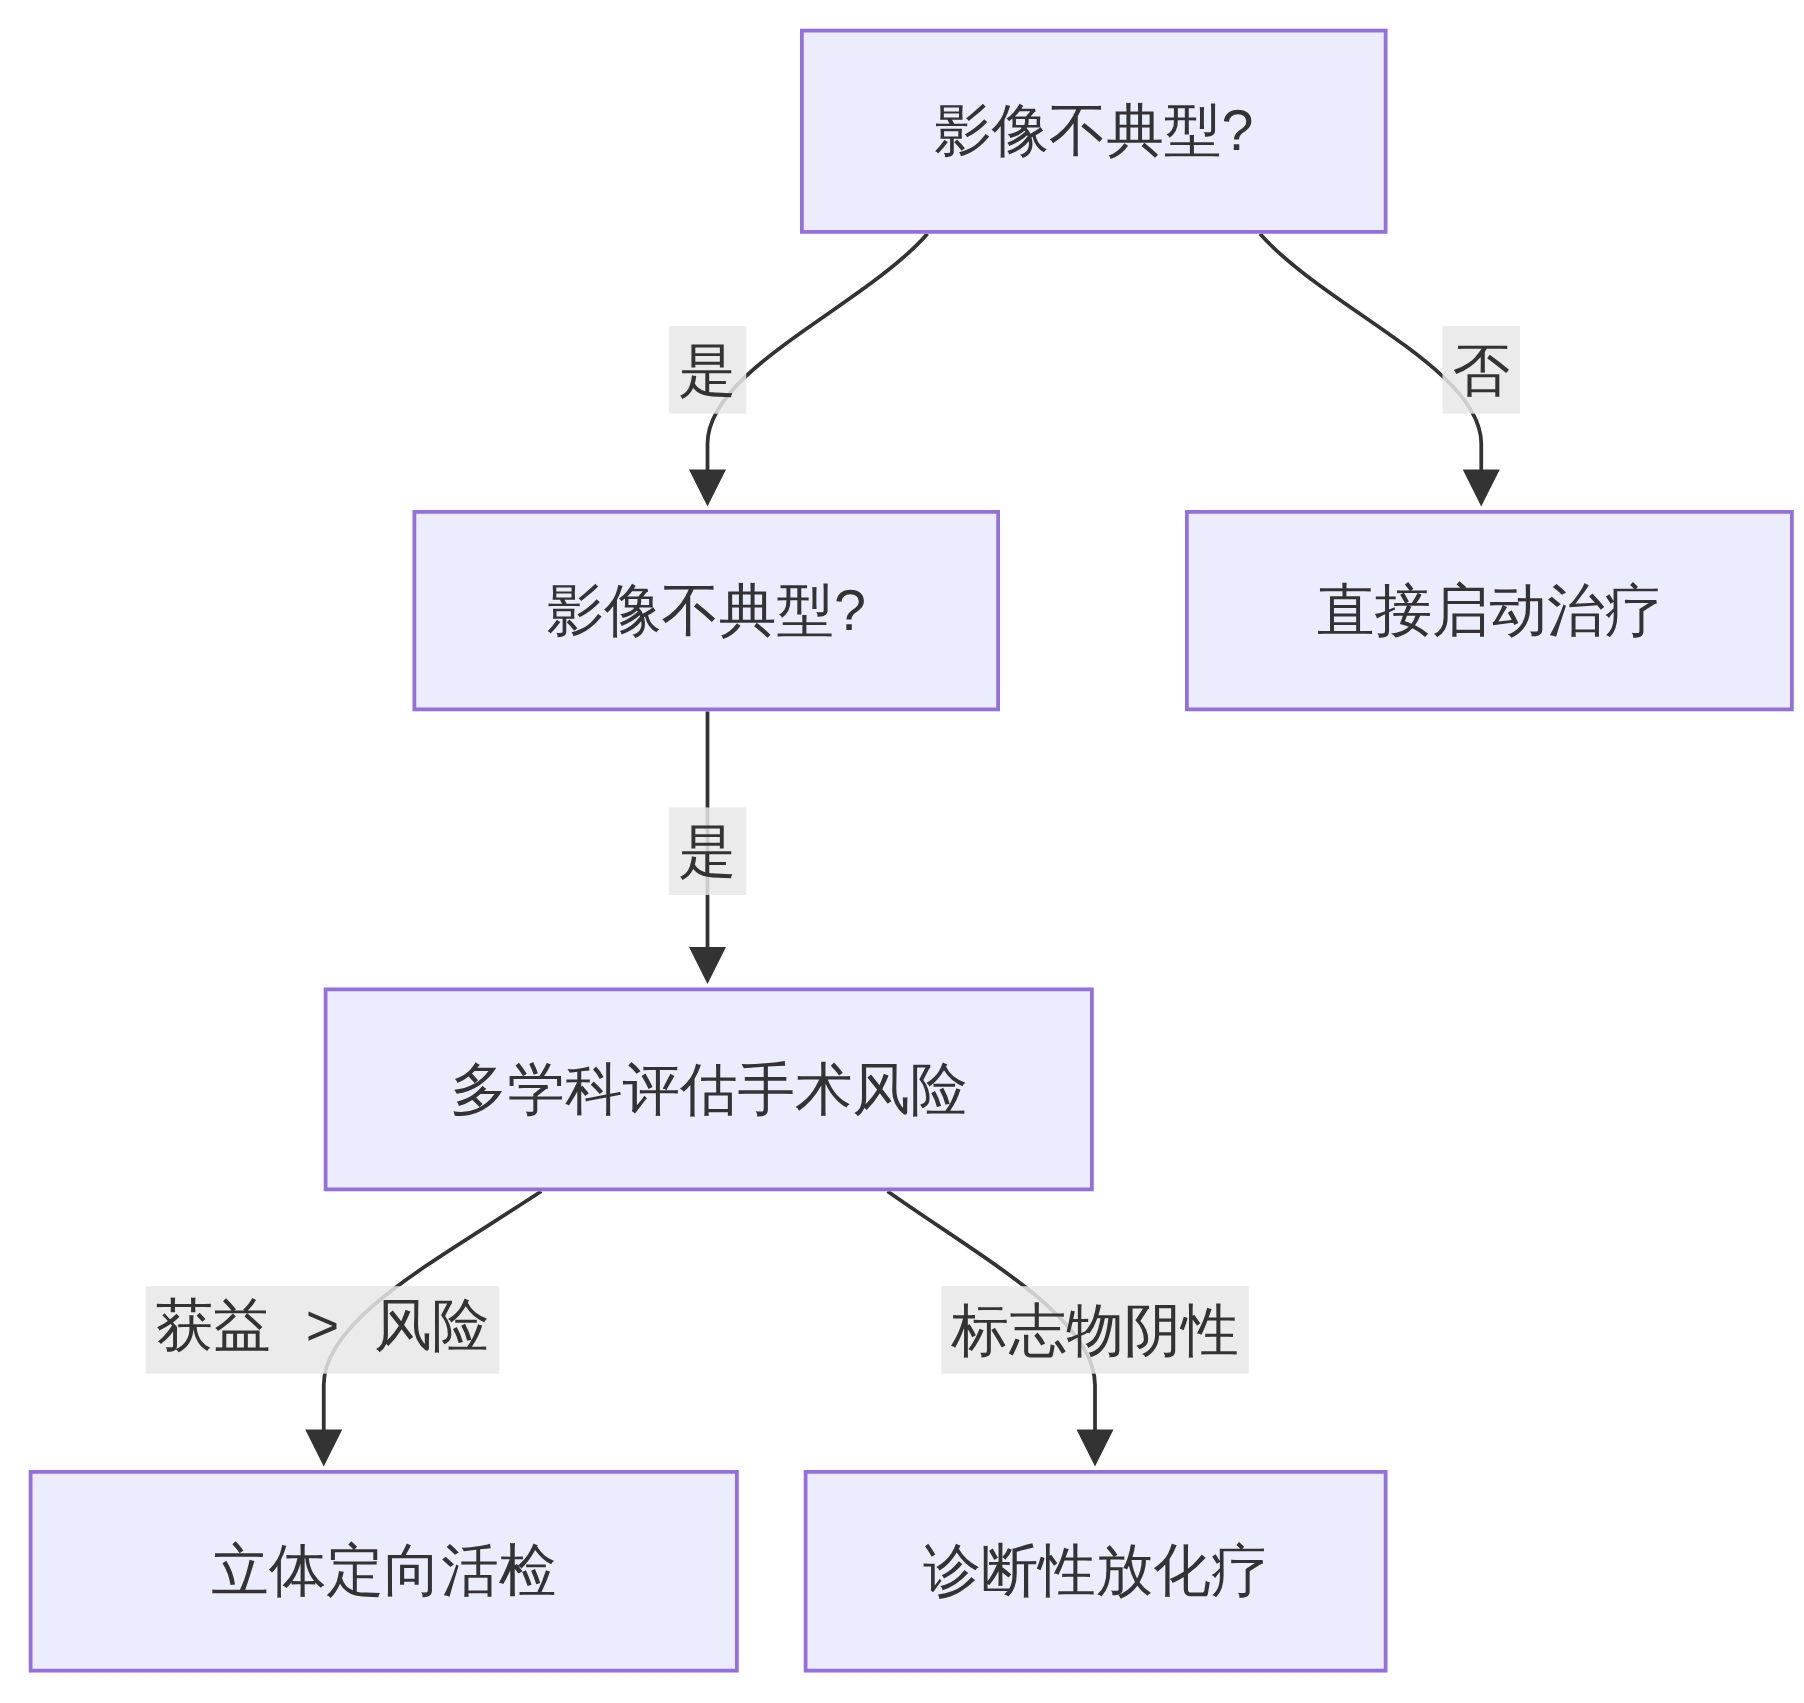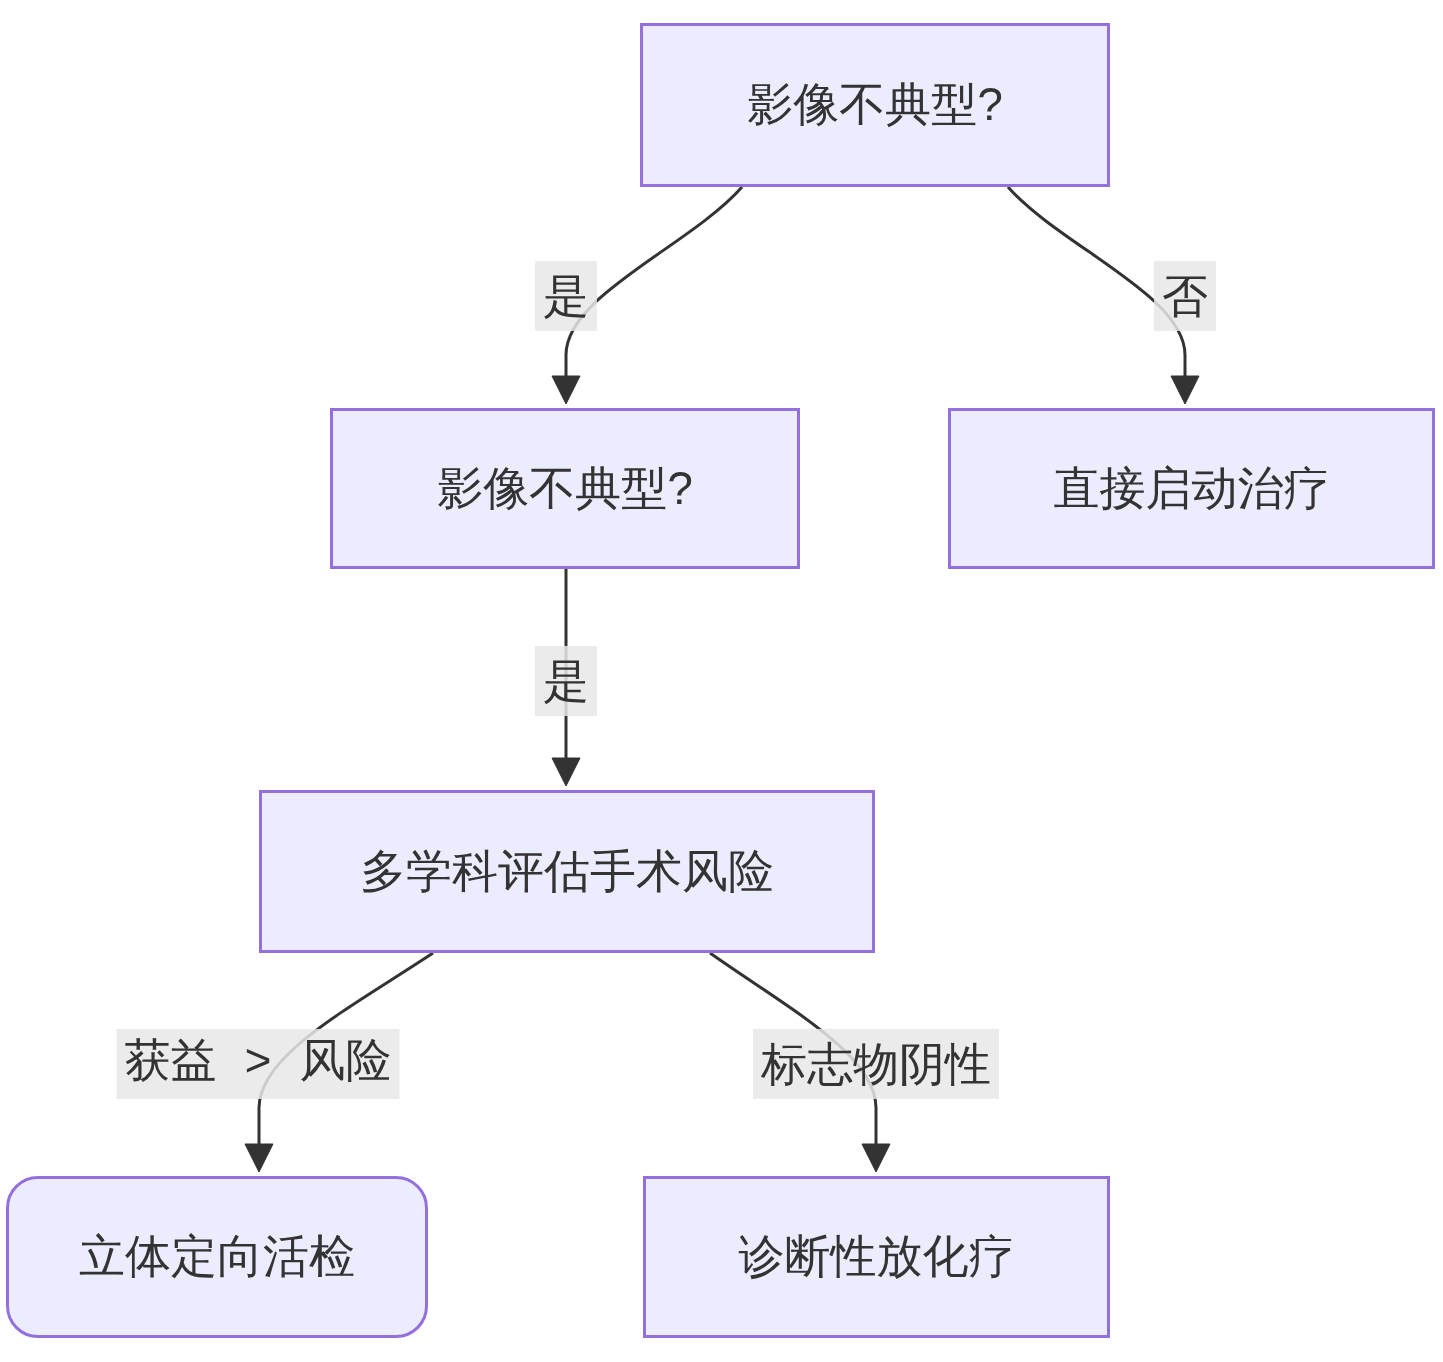--- a/index.html
+++ b/index.html
@@ -54,21 +54,21 @@
     line-height: 1.35;
     padding: 4px 8px;
     white-space: nowrap;
     z-index: 2;
   }
   
   #node-a { left: 640px; top: 23px;   width: 470px; height: 164px; }
   #node-b { left: 330px; top: 408px;  width: 470px; height: 161px; }
   #node-c { left: 948px; top: 408px;  width: 487px; height: 161px; text-align: right; }
   #node-d { left: 259px; top: 790px;  width: 616px; height: 163px; text-align: right; }
-  #node-e { left: 6px;  top: 1176px; width: 422px; height: 162px; border-radius: 32px; }
+  #node-e { left: 23px;  top: 1176px; width: 568px; height: 162px; }
   #node-f { left: 643px; top: 1176px; width: 467px; height: 162px; }
   
   #edge-label-1 { left: 566px;  top: 296px; }
   #edge-label-2 { left: 1185px; top: 296px; }
   #edge-label-3 { left: 566px;  top: 681px; }
   #edge-label-4 { left: 258px;  top: 1064px; font-family: Liberation Mono, monospace; }
   #edge-label-5 { left: 876px;  top: 1064px; }
 </style>
 </head>
 <body>

